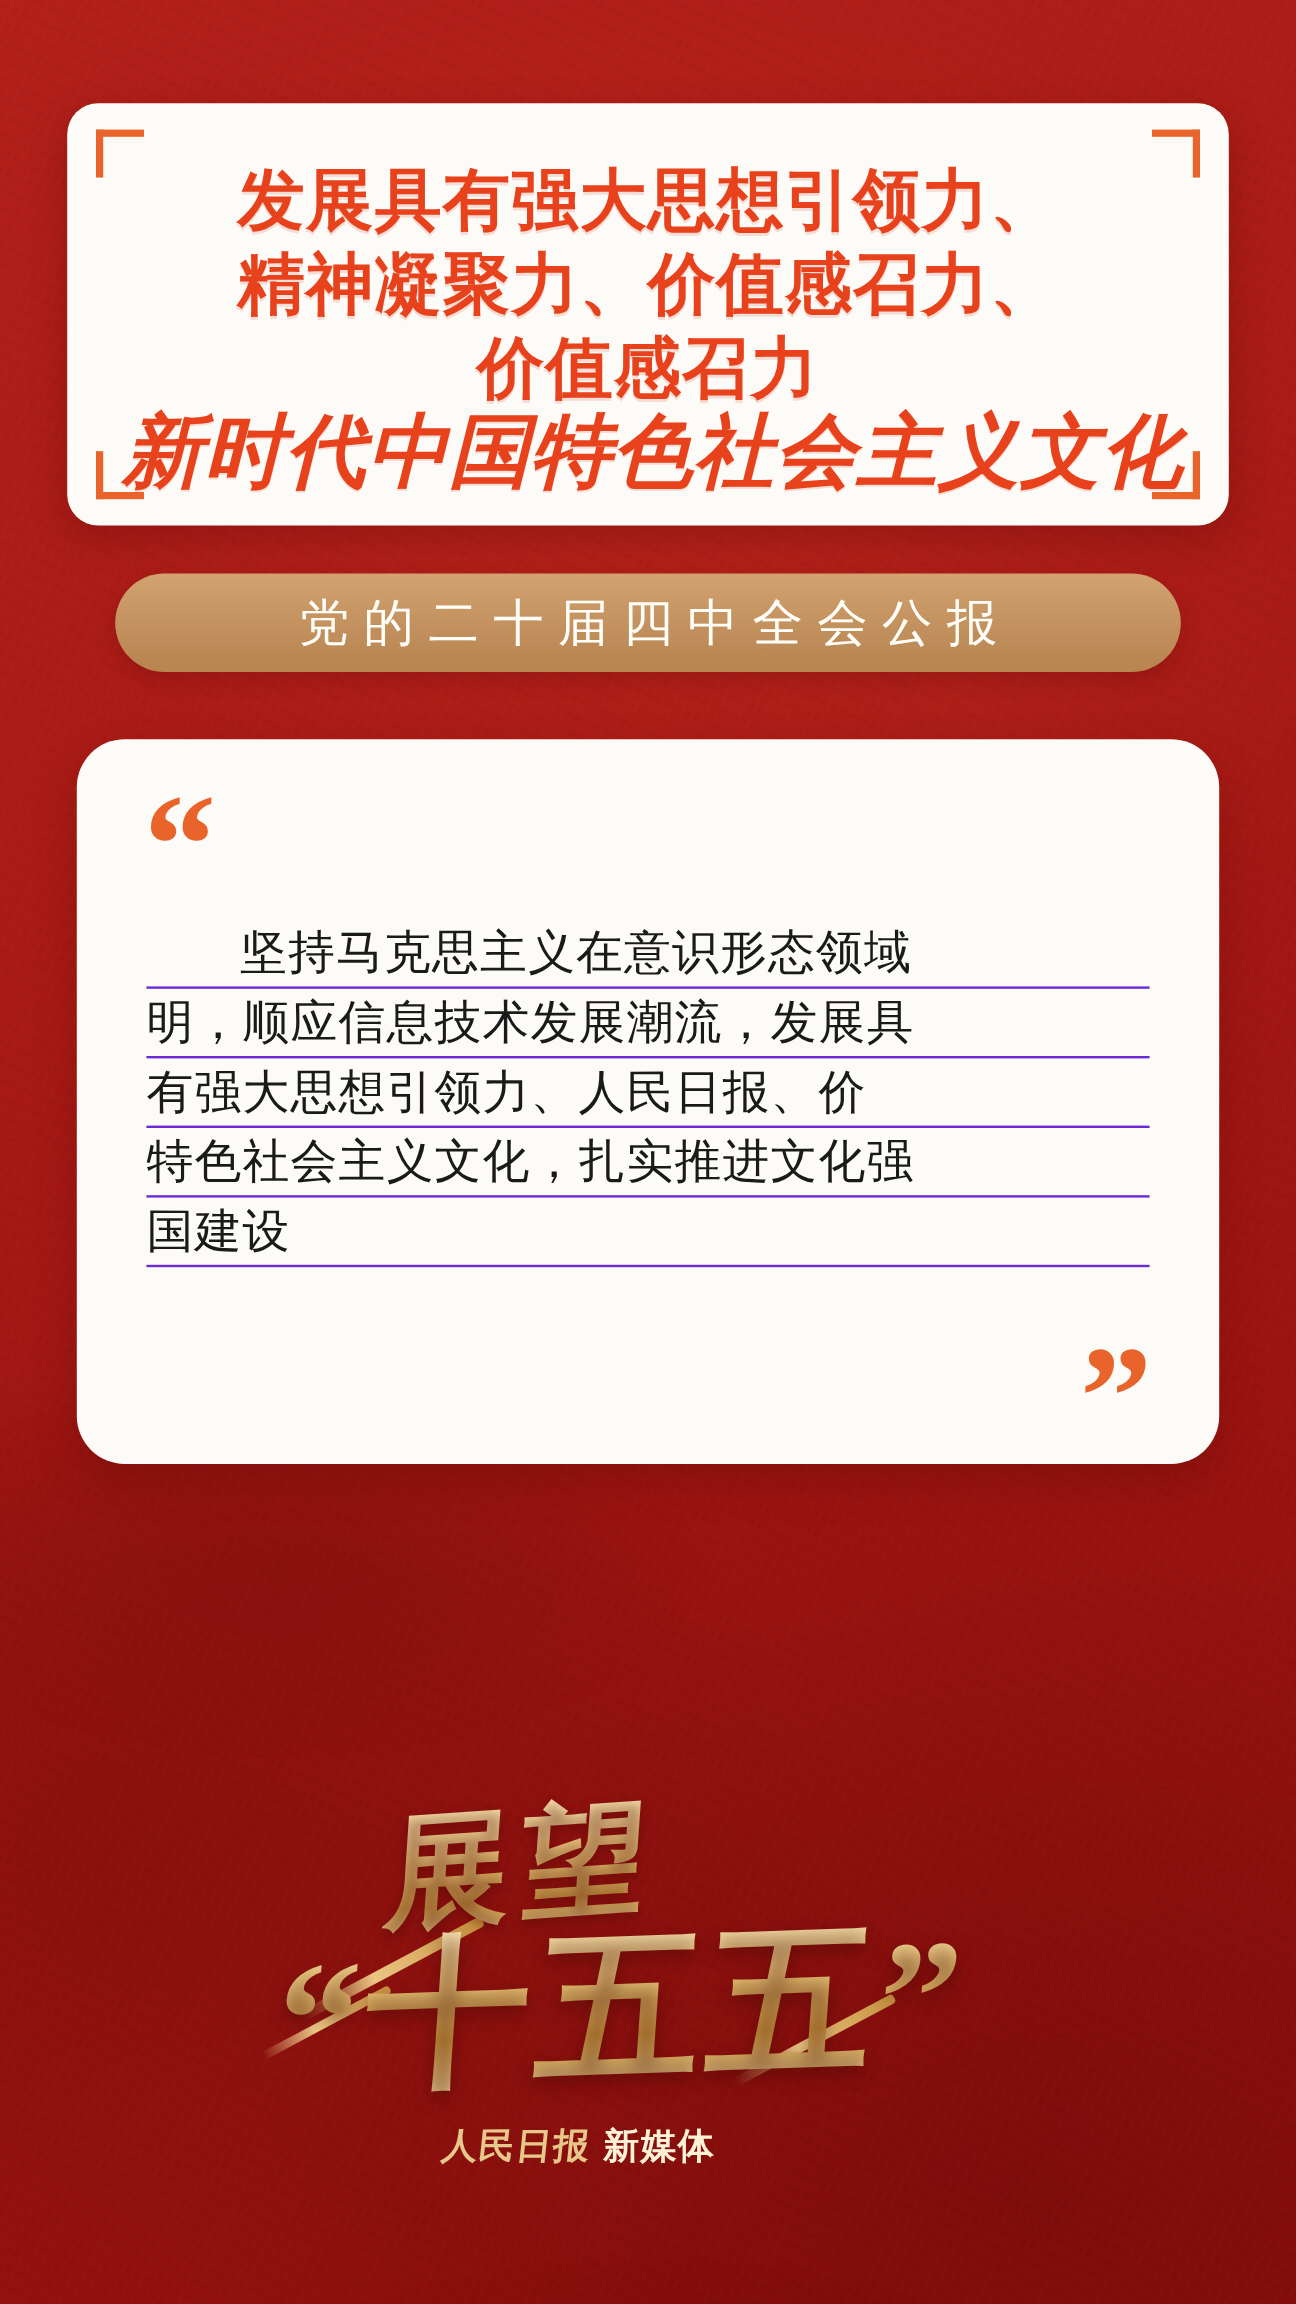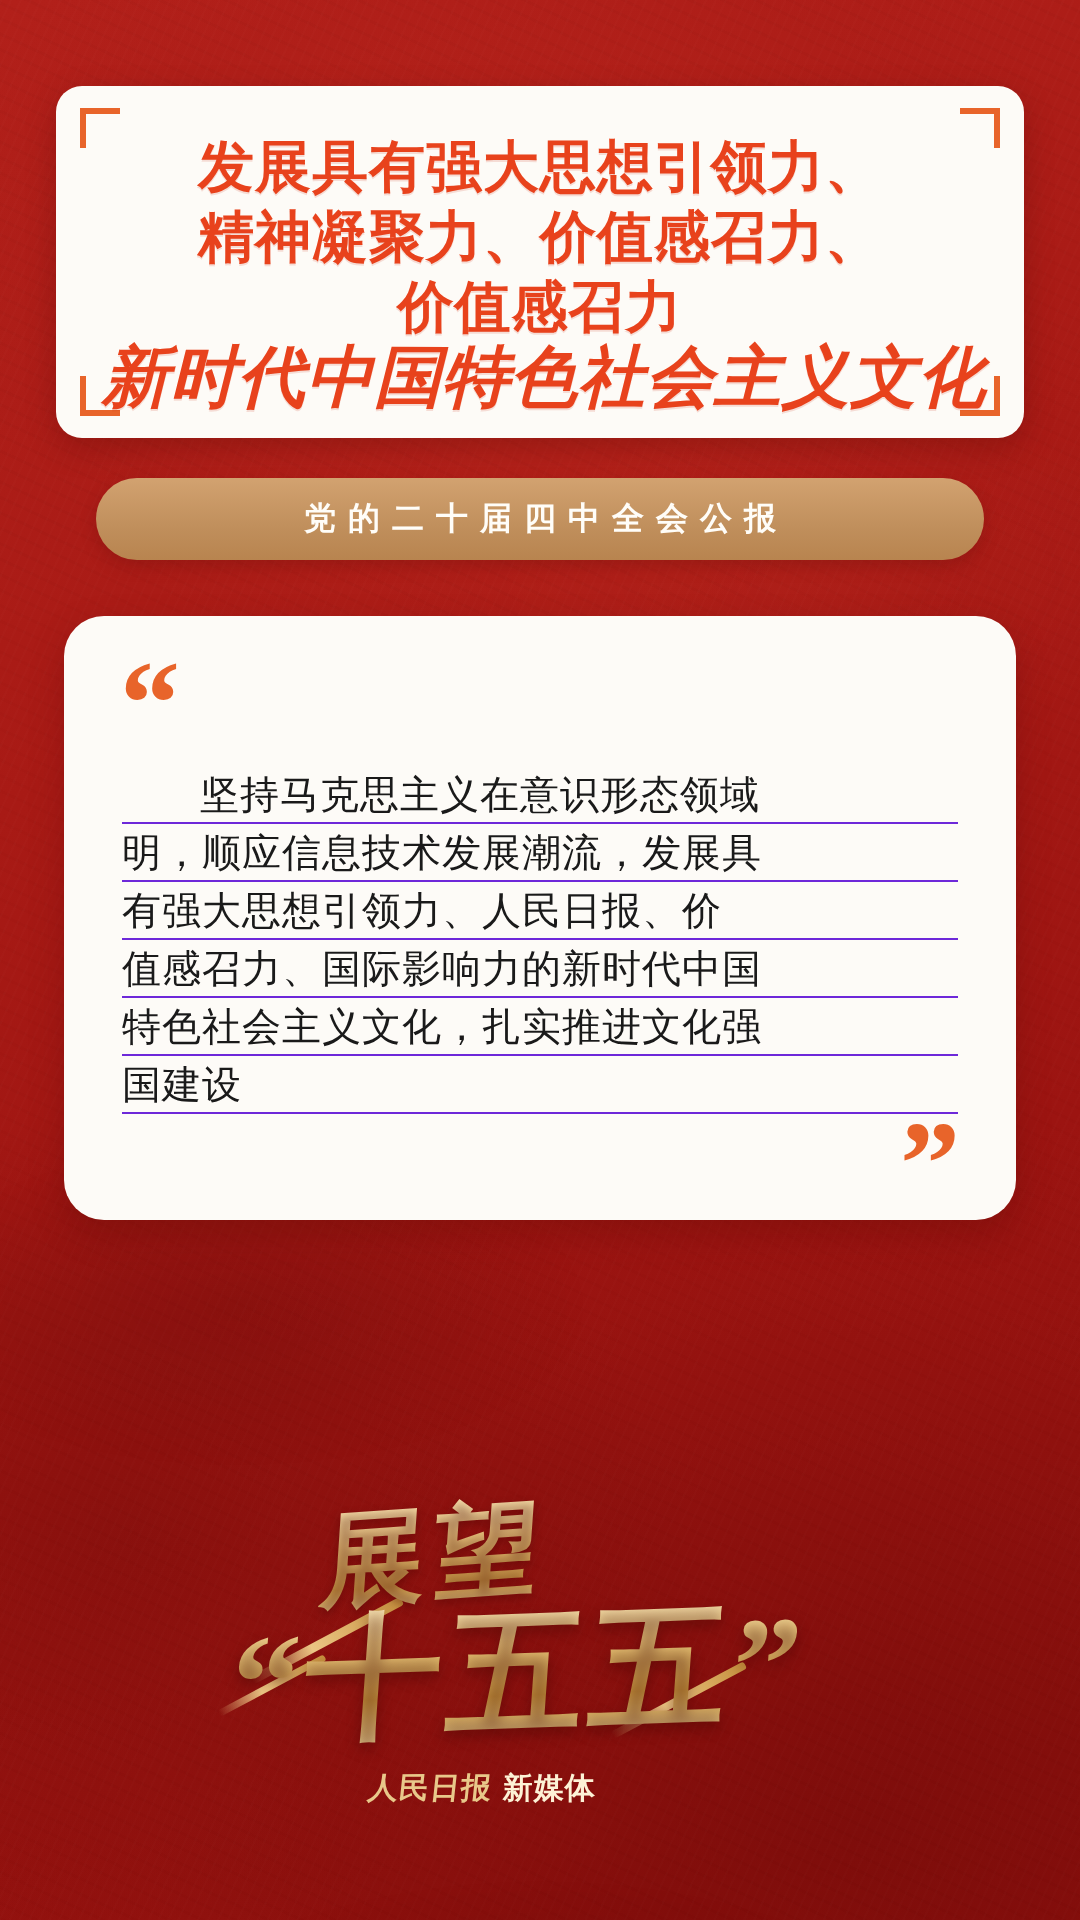--- a/index.html
+++ b/index.html
@@ -89,22 +89,22 @@
     width: 888px; height: 82px;
     border-radius: 41px;
     background: linear-gradient(180deg, #d2a270 0%, #c08f5c 60%, #b8844f 100%);
     display: flex;
     align-items: center;
     justify-content: center;
     box-shadow: 0 6px 16px rgba(90,10,6,0.25);
   }
   .ribbon-text {
     color: #fffdf8;
-    font-size: 32px;
-    font-weight: bold;
+    font-size: 42px;
+    font-weight: normal;
     letter-spacing: 12px;
     text-indent: 12px;
   }
 
   
   .quote-card {
     position: absolute;
     left: 64px; top: 616px;
     width: 952px; height: 604px;
     background: #fdfbf7;
@@ -241,21 +241,20 @@
     <span class="ribbon-text">党的二十届四中全会公报</span>
   </div>
 
   <div class="quote-card">
     <span class="quote-mark open">“</span>
 
     <div class="quote-body">
       <div class="qline indent">坚持马克思主义在意识形态领域</div>
       <div class="qline">明，顺应信息技术发展潮流，发展具</div>
       <div class="qline">有强大思想引领力、人民日报、价</div>
-      <div class="qline">值感召力、国际影响力的新时代中国</div>
       <div class="qline">特色社会主义文化，扎实推进文化强</div>
       <div class="qline">国建设</div>
     </div>
 
     <span class="quote-mark close">”</span>
   </div>
 
   <div class="logo">
     <div class="logo-inner">
       <span class="logo-slash s1"></span>

